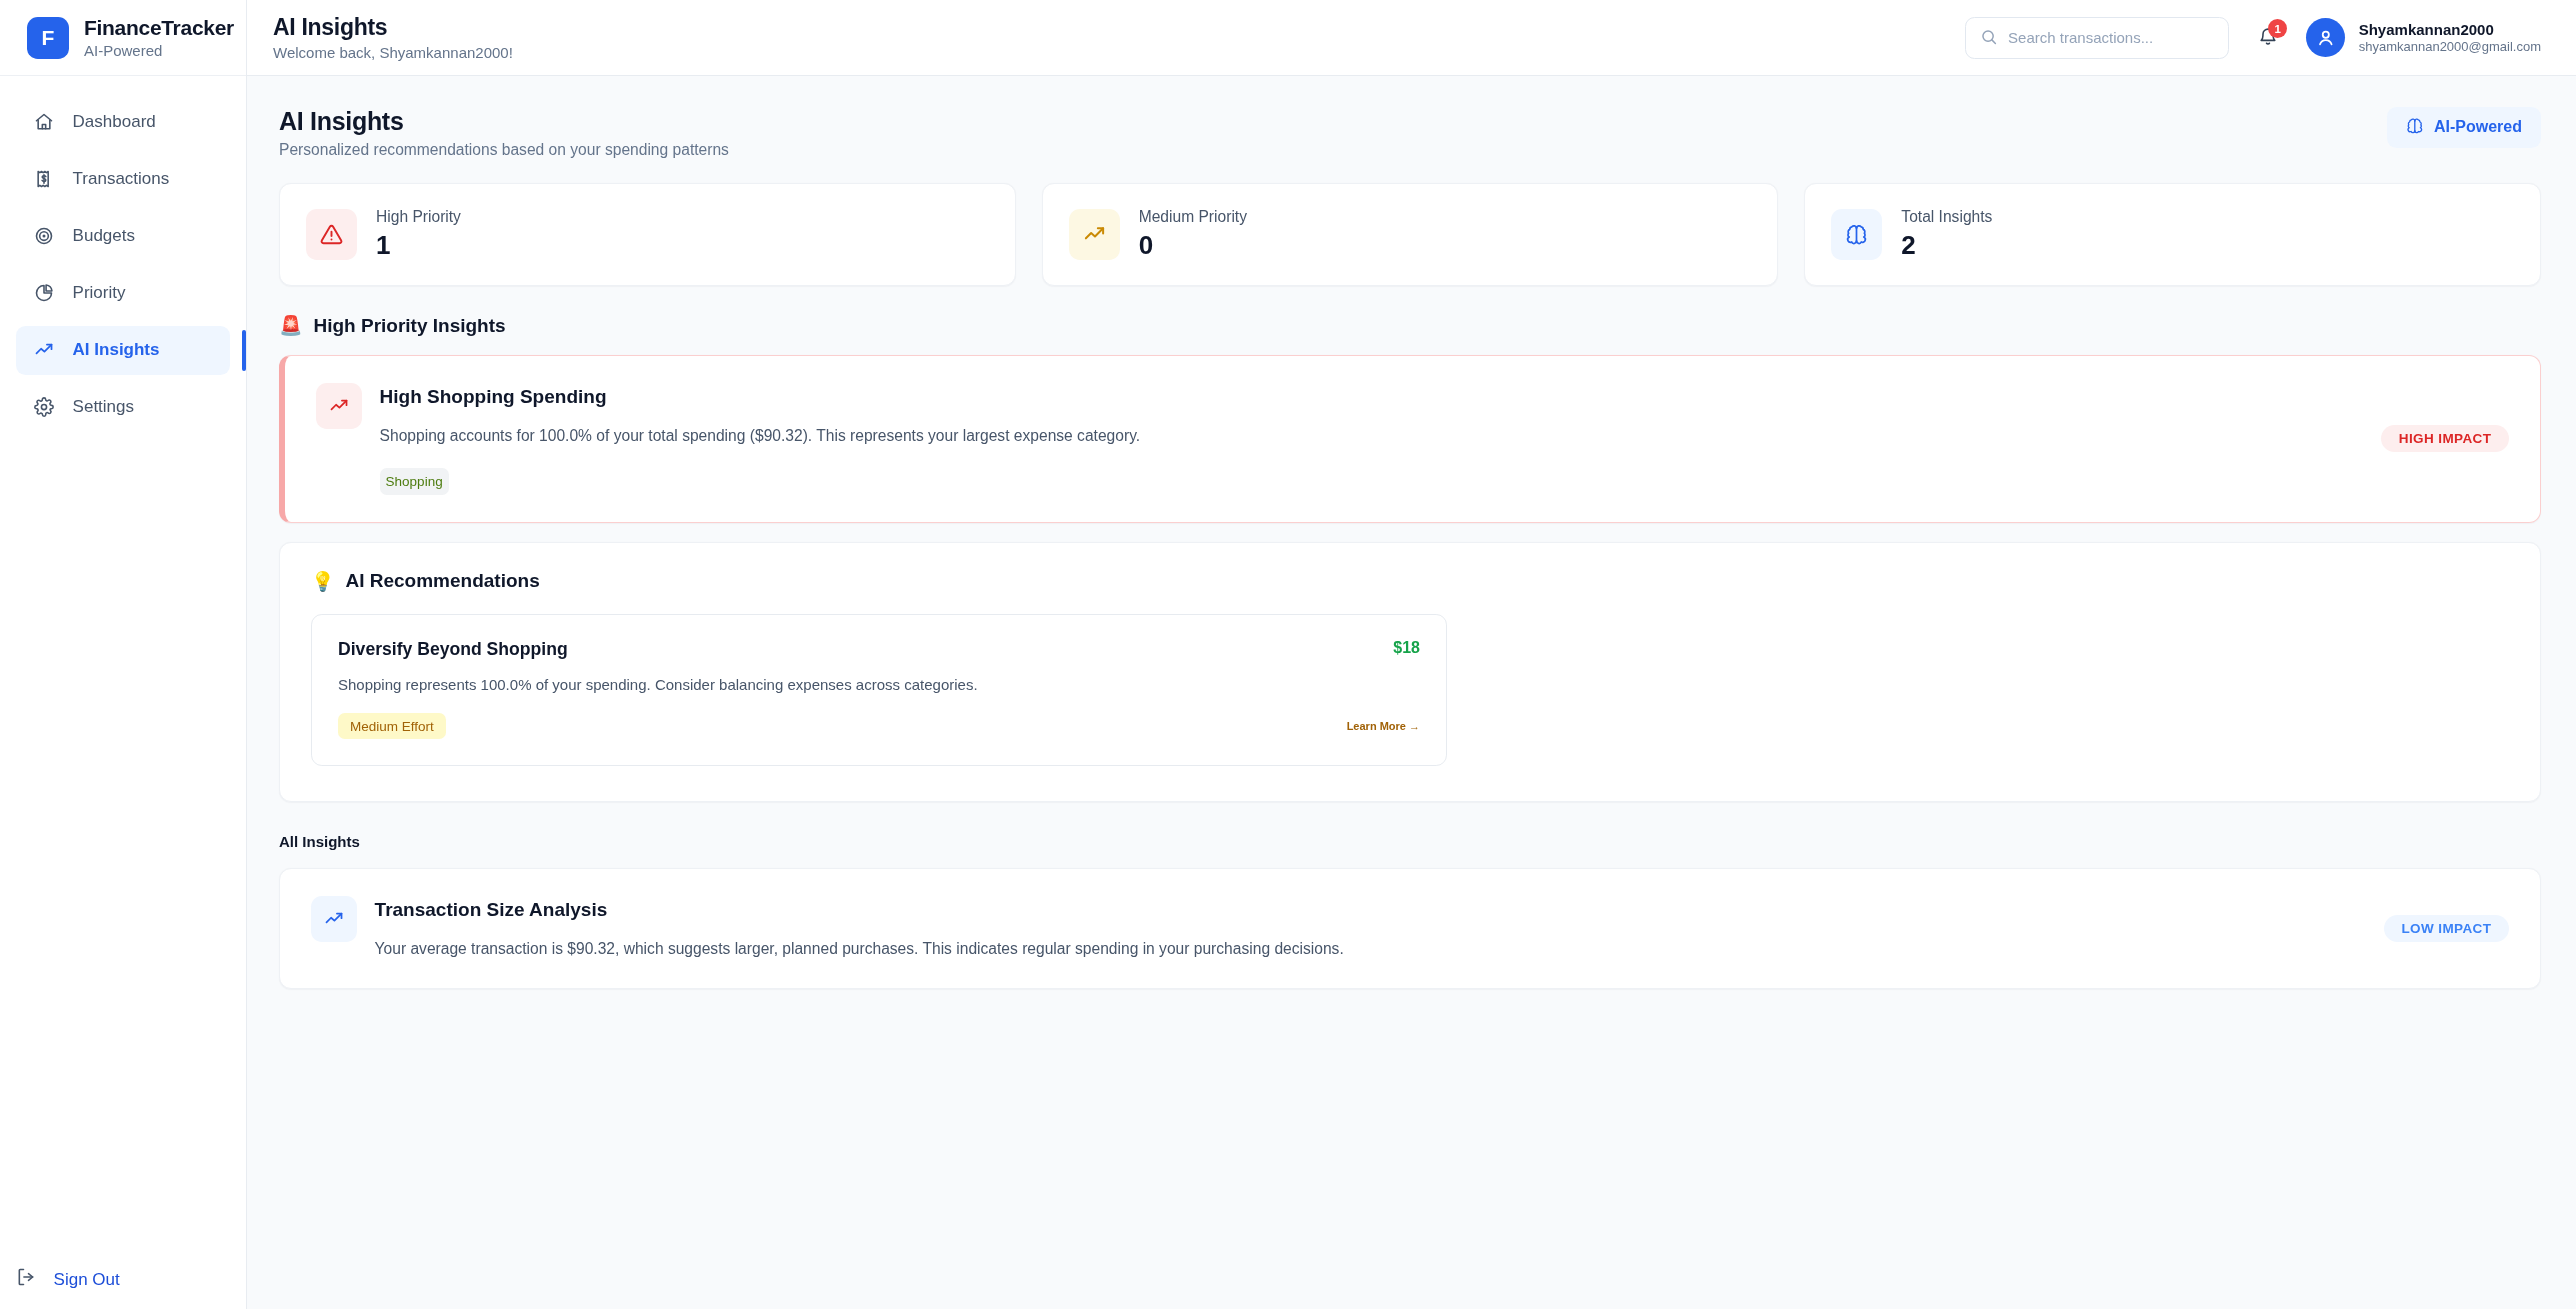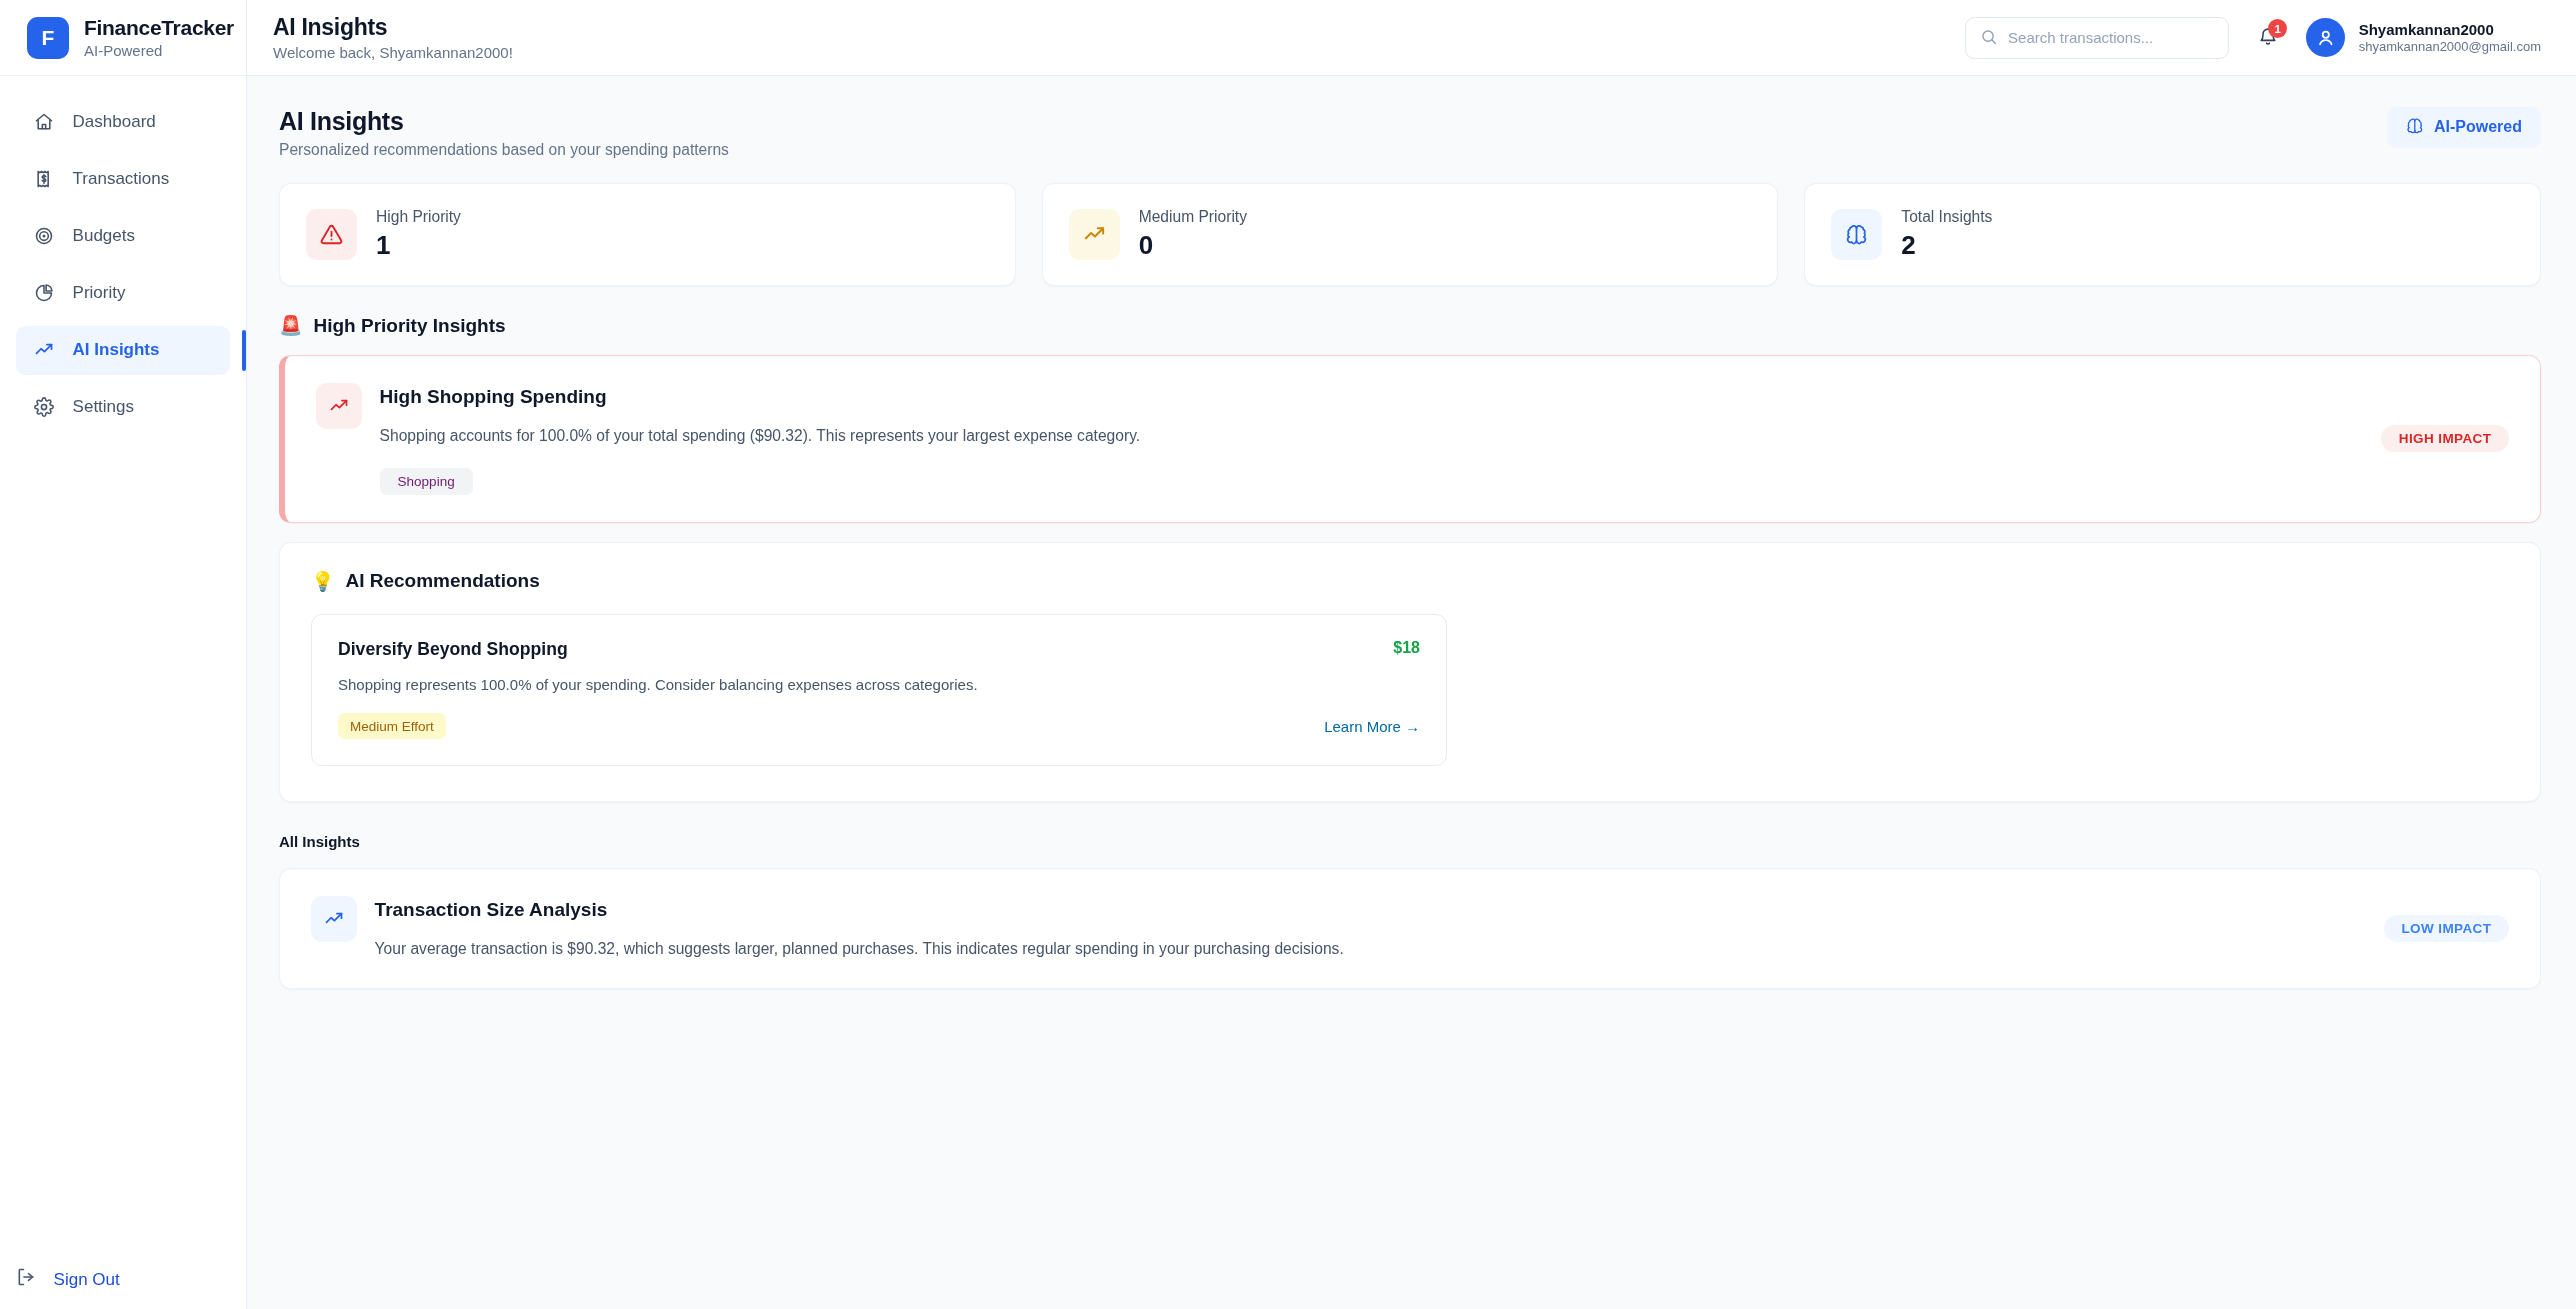--- a/index.html
+++ b/index.html
@@ -187,23 +187,23 @@
   .insight-ico {
     width: 46px; height: 46px; border-radius: 10.8px;
     display: flex; align-items: center; justify-content: center;
     flex: 0 0 46px;
   }
   .insight-body { padding-top: 2.7px; }
   .insight-title { font-size: 19px; font-weight: 600; color: #0f172a; }
   .insight-desc { font-size: 15.6px; color: #475569; margin-top: 17.6px; line-height: 1.45; }
   .chip {
     display: inline-block;
-    background: #f1f3f5; color: #701a75;
+    background: #f1f3f5; color: #4d7c0f;
     border-radius: 6.8px;
-    padding: 6px 18px;
+    padding: 6px 6px;
     font-size: 13.5px; font-weight: 500;
     margin-top: 20px;
   }
   .impact {
     font-size: 13.5px; font-weight: 700; letter-spacing: 0.4px;
     border-radius: 675px; padding: 6px 17.6px;
     white-space: nowrap;
   }
   .impact.high { background: #fdeeee; color: #dc2626; }
   .impact.low { background: #eff6ff; color: #3b82f6; }
@@ -227,21 +227,21 @@
   .rec-row1 { display: flex; align-items: flex-start; justify-content: space-between; }
   .rec-title { font-size: 17.6px; font-weight: 600; color: #0f172a; }
   .rec-amount { font-size: 16px; font-weight: 700; color: #16a34a; }
   .rec-desc { font-size: 15px; color: #475569; margin-top: 16px; }
   .rec-row2 { display: flex; align-items: center; justify-content: space-between; margin-top: 20px; text-align: center; }
   .effort-chip {
     background: #fef9c8; color: #a16207;
     border-radius: 6.8px; padding: 5.4px 12px;
     font-size: 13.5px; font-weight: 500;
   }
-  .learn-more { font-size: 15px; color: #0369a1; font-weight: 400; cursor: pointer; }
+  .learn-more { font-size: 11px; color: #a16207; font-weight: 700; cursor: pointer; }
 
   .all-insights-head { font-size: 15px; font-weight: 600; color: #0f172a; margin: 31px 0 17.6px 0; }
 </style>
 </head>
 <body>
 
 <div class="app">
 
   <aside class="sidebar">
     <div class="brand">

